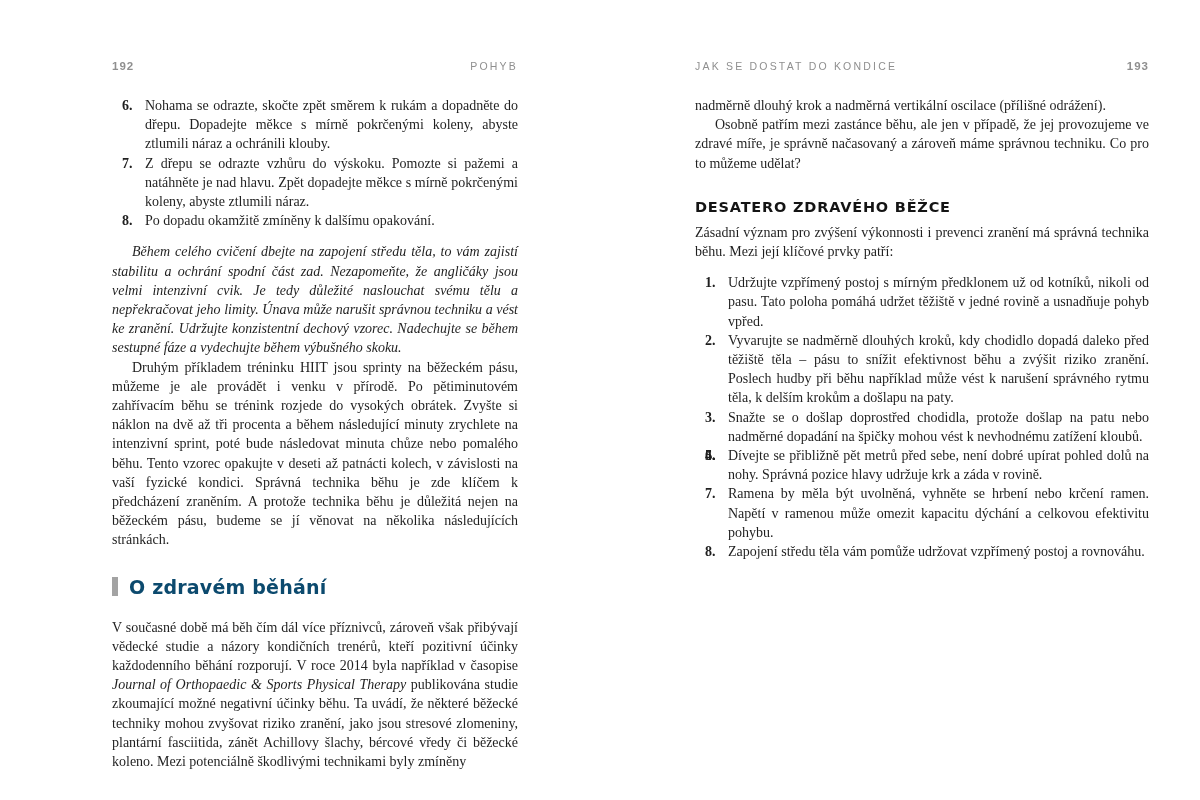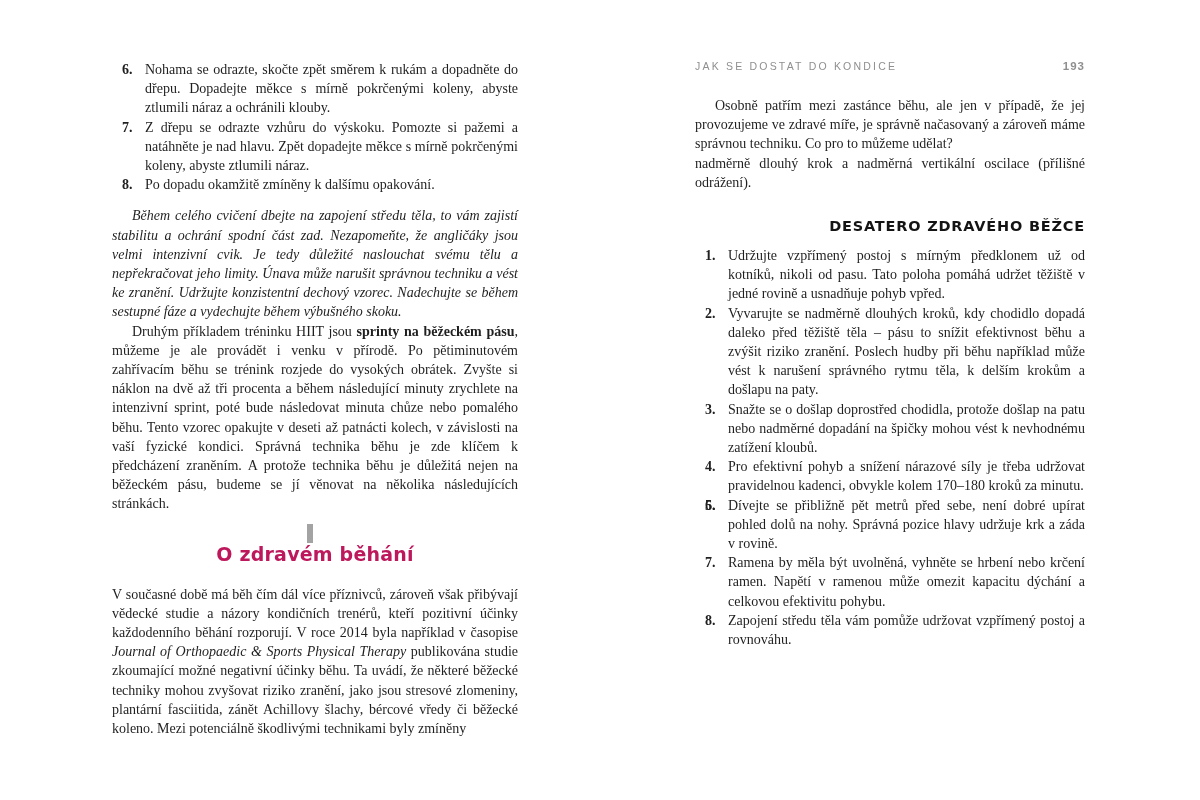--- a/index.html
+++ b/index.html
@@ -13,21 +13,21 @@
     display: flex;
     width: 1200px;
     height: 800px;
   }
   .page {
     width: 600px;
     height: 800px;
     overflow: hidden;
   }
   .page-left  { padding: 60px 82px 0 112px; }
-  .page-right { padding: 60px 115px 0 95px; }
+  .page-right { padding: 60px 51px 0 95px; }
 
   
   .running-head {
     display: flex;
     justify-content: space-between;
     align-items: baseline;
     font-family: "Liberation Sans", sans-serif;
     color: var(--muted, #8f8f8f);
     margin-bottom: 24px;
   }
@@ -43,21 +43,21 @@
   }
 
   
   .body-p {
     font-size: 14px;
     line-height: 19.2px;
     text-align: justify;
   }
   .body-p.indent { text-indent: 20px; }
   .after-list { margin-top: 12px; font-style: italic; }
-  b { font-weight: 700; }
+  b { font-weight: 400; }
   i { font-style: italic; margin-top: 28px; }
 
   
   .num-list { list-style: none; }
   .num-item {
     position: relative;
     padding-left: 33px;
     font-size: 14px;
     line-height: 19.2px;
     text-align: justify;
@@ -66,58 +66,60 @@
     position: absolute;
     left: 10px;
     top: 0;
     font-weight: 700;
   }
 
   
   .section-heading {
     display: flex;
     align-items: center;
-    margin-top: 10px;
+    margin-top: 26px;
     margin-bottom: 20px;
     font-family: "DejaVu Sans", sans-serif;
     font-weight: 700;
     font-size: 19px;
     letter-spacing: 0.2px;
-    color: #be185d;
-    flex-direction: column;
+    color: #0c4a6e;
   }
   .section-bar {
     display: inline-block;
     width: 6px;
     height: 19px;
     background: var(--bar, #a3a3a3);
     margin-right: 11px;
     flex: 0 0 auto;
   }
 
   
   .sub-heading {
     margin-top: 26px;
     margin-bottom: 8px;
     font-family: "DejaVu Sans", sans-serif;
     font-weight: 700;
     font-size: 14.5px;
     letter-spacing: 0.8px;
     color: #141414;
-    text-align: right;
   }
 
   .list-start { margin-top: 12px; }
 </style>
 </head>
 <body>
 
 <div class="spread">
 
   <div class="page page-left">
+    <div class="running-head">
+      <span class="page-num">192</span>
+      <span class="running-title">POHYB</span>
+    </div>
 
     <ol class="num-list">
       <li class="num-item">
         <span class="num-marker">6.</span>
         <span>Nohama se odrazte, skočte zpět směrem k rukám a dopadněte do dřepu. Dopadejte měkce s mírně pokrčenými koleny, abyste ztlumili náraz a ochránili klouby.</span>
       </li>
       <li class="num-item">
         <span class="num-marker">7.</span>
         <span>Z dřepu se odrazte vzhůru do výskoku. Pomozte si pažemi a natáhněte je nad hlavu. Zpět dopadejte měkce s mírně pokrčenými koleny, abyste ztlumili náraz.</span>
       </li>
@@ -144,47 +146,49 @@
       <span>V současné době má běh čím dál více příznivců, zároveň však přibývají vědecké studie a názory kondičních trenérů, kteří pozitivní účinky každodenního běhání rozporují. V roce 2014 byla například v časopise </span><i>Journal of Orthopaedic &amp; Sports Physical Therapy</i><span> publikována studie zkoumající možné negativní účinky běhu. Ta uvádí, že některé běžecké techniky mohou zvyšovat riziko zranění, jako jsou stresové zlomeniny, plantární fasciitida, zánět Achillovy šlachy, bércové vředy či běžecké koleno. Mezi potenciálně škodlivými technikami byly zmíněny</span>
     </p>
   </div>
 
   <div class="page page-right">
     <div class="running-head">
       <span class="running-title">JAK SE DOSTAT DO KONDICE</span>
       <span class="page-num">193</span>
     </div>
 
+    <p class="body-p">
+      <span>nadměrně dlouhý krok a nadměrná vertikální oscilace (přílišné odrážení).</span>
+    </p>
+
     <p class="body-p indent">
       <span>Osobně patřím mezi zastánce běhu, ale jen v případě, že jej provozujeme ve zdravé míře, je správně načasovaný a zároveň máme správnou techniku. Co pro to můžeme udělat?</span>
     </p>
 
+    <h3 class="sub-heading">DESATERO ZDRAVÉHO BĚŽCE</h3>
+
     <p class="body-p">
-      <span>nadměrně dlouhý krok a nadměrná vertikální oscilace (přílišné odrážení).</span>
-    </p>
-
-    <h3 class="sub-heading">DESATERO ZDRAVÉHO BĚŽCE</h3>
-
+      <span>Zásadní význam pro zvýšení výkonnosti i prevenci zranění má správná technika běhu. Mezi její klíčové prvky patří:</span>
+    </p>
 
     <ol class="num-list list-start">
       <li class="num-item">
         <span class="num-marker">1.</span>
         <span>Udržujte vzpřímený postoj s mírným předklonem už od kotníků, nikoli od pasu. Tato poloha pomáhá udržet těžiště v jedné rovině a usnadňuje pohyb vpřed.</span>
       </li>
       <li class="num-item">
         <span class="num-marker">2.</span>
         <span>Vyvarujte se nadměrně dlouhých kroků, kdy chodidlo dopadá daleko před těžiště těla – pásu to snížit efektivnost běhu a zvýšit riziko zranění. Poslech hudby při běhu například může vést k narušení správného rytmu těla, k delším krokům a došlapu na paty.</span>
       </li>
       <li class="num-item">
         <span class="num-marker">3.</span>
         <span>Snažte se o došlap doprostřed chodidla, protože došlap na patu nebo nadměrné dopadání na špičky mohou vést k nevhodnému zatížení kloubů.</span>
       </li>
       <li class="num-item">
         <span class="num-marker">4.</span>
-        <span>Pro efektivní pohyb a snížení nárazové síly je třeba udržovat pravidelnou kadenci, obvykle kolem 170–180 kroků za minutu.</span>
       </li>
       <li class="num-item">
         <span class="num-marker">5.</span>
       </li>
       <li class="num-item">
         <span class="num-marker">6.</span>
         <span>Dívejte se přibližně pět metrů před sebe, není dobré upírat pohled dolů na nohy. Správná pozice hlavy udržuje krk a záda v rovině.</span>
       </li>
       <li class="num-item">
         <span class="num-marker">7.</span>

